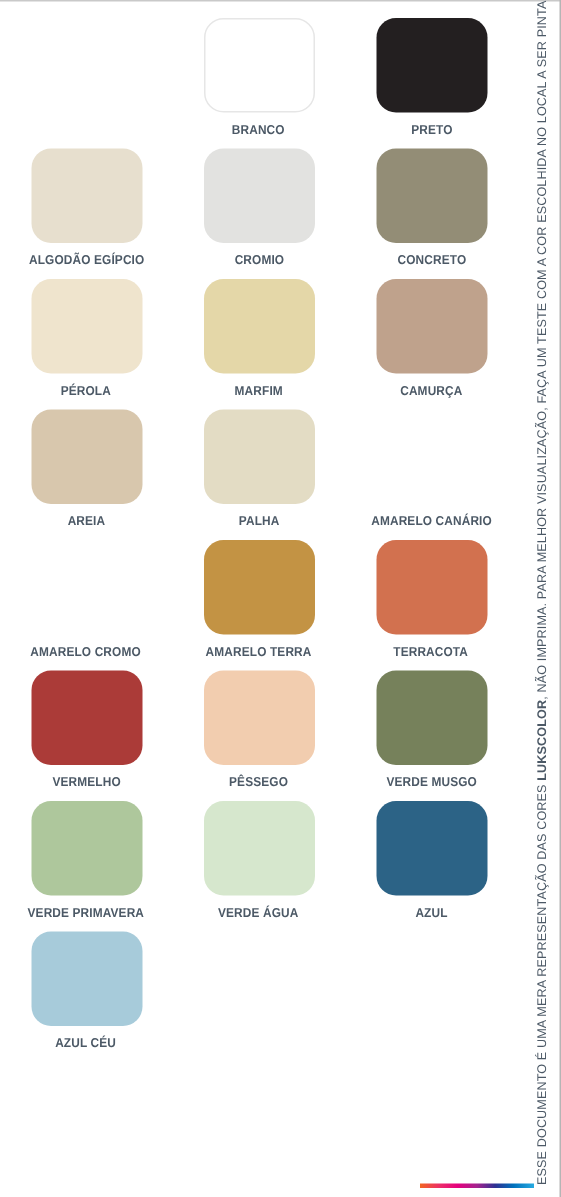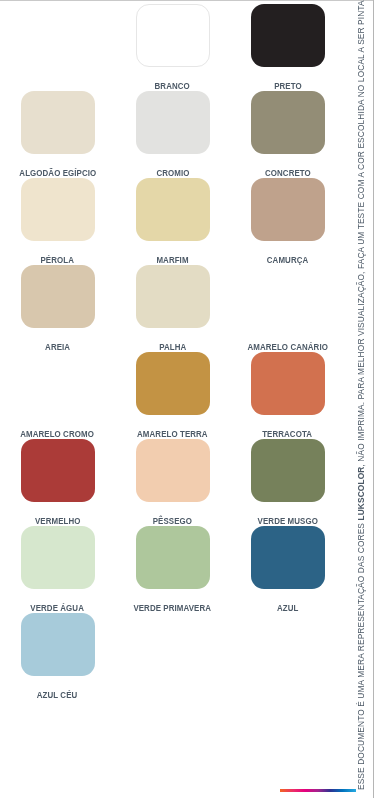--- a/index.html
+++ b/index.html
@@ -39,21 +39,21 @@
     grid-template-columns: repeat(3, 1fr);
     grid-auto-rows: 87px;
     column-gap: 0px;
     row-gap: 0px;
   }
 
   .swatch-cell {
     display: flex;
     flex-direction: column;
     align-items: center;
-    justify-content: space-between;
+    justify-content: flex-end;
   }
 
   .swatch-chip {
     width: 74px;
     height: 63px;
     border-radius: 13px;
     box-sizing: border-box;
   }
   .swatch-chip.outlined {
     border: 1px solid #e6e6e6;
@@ -187,26 +187,26 @@
     </div>
     <div class="swatch-cell">
       <div class="swatch-chip" style="background: rgb(242, 205, 175);"></div>
       <div class="swatch-label">PÊSSEGO</div>
     </div>
     <div class="swatch-cell">
       <div class="swatch-chip" style="background: rgb(118, 129, 91);"></div>
       <div class="swatch-label">VERDE MUSGO</div>
     </div>
     <div class="swatch-cell">
+      <div class="swatch-chip" style="background: rgb(174, 199, 156);"></div>
+      <div class="swatch-label">VERDE PRIMAVERA</div>
+    </div>
+    <div class="swatch-cell">
       <div class="swatch-chip" style="background: rgb(214, 231, 205);"></div>
       <div class="swatch-label">VERDE ÁGUA</div>
-    </div>
-    <div class="swatch-cell">
-      <div class="swatch-chip" style="background: rgb(174, 199, 156);"></div>
-      <div class="swatch-label">VERDE PRIMAVERA</div>
     </div>
     <div class="swatch-cell">
       <div class="swatch-chip" style="background: rgb(44, 99, 134);"></div>
       <div class="swatch-label">AZUL</div>
     </div>
     <div class="swatch-cell">
       <div class="swatch-chip" style="background: rgb(167, 203, 218);"></div>
       <div class="swatch-label">AZUL CÉU</div>
     </div>
     <div class="swatch-cell empty"></div>

